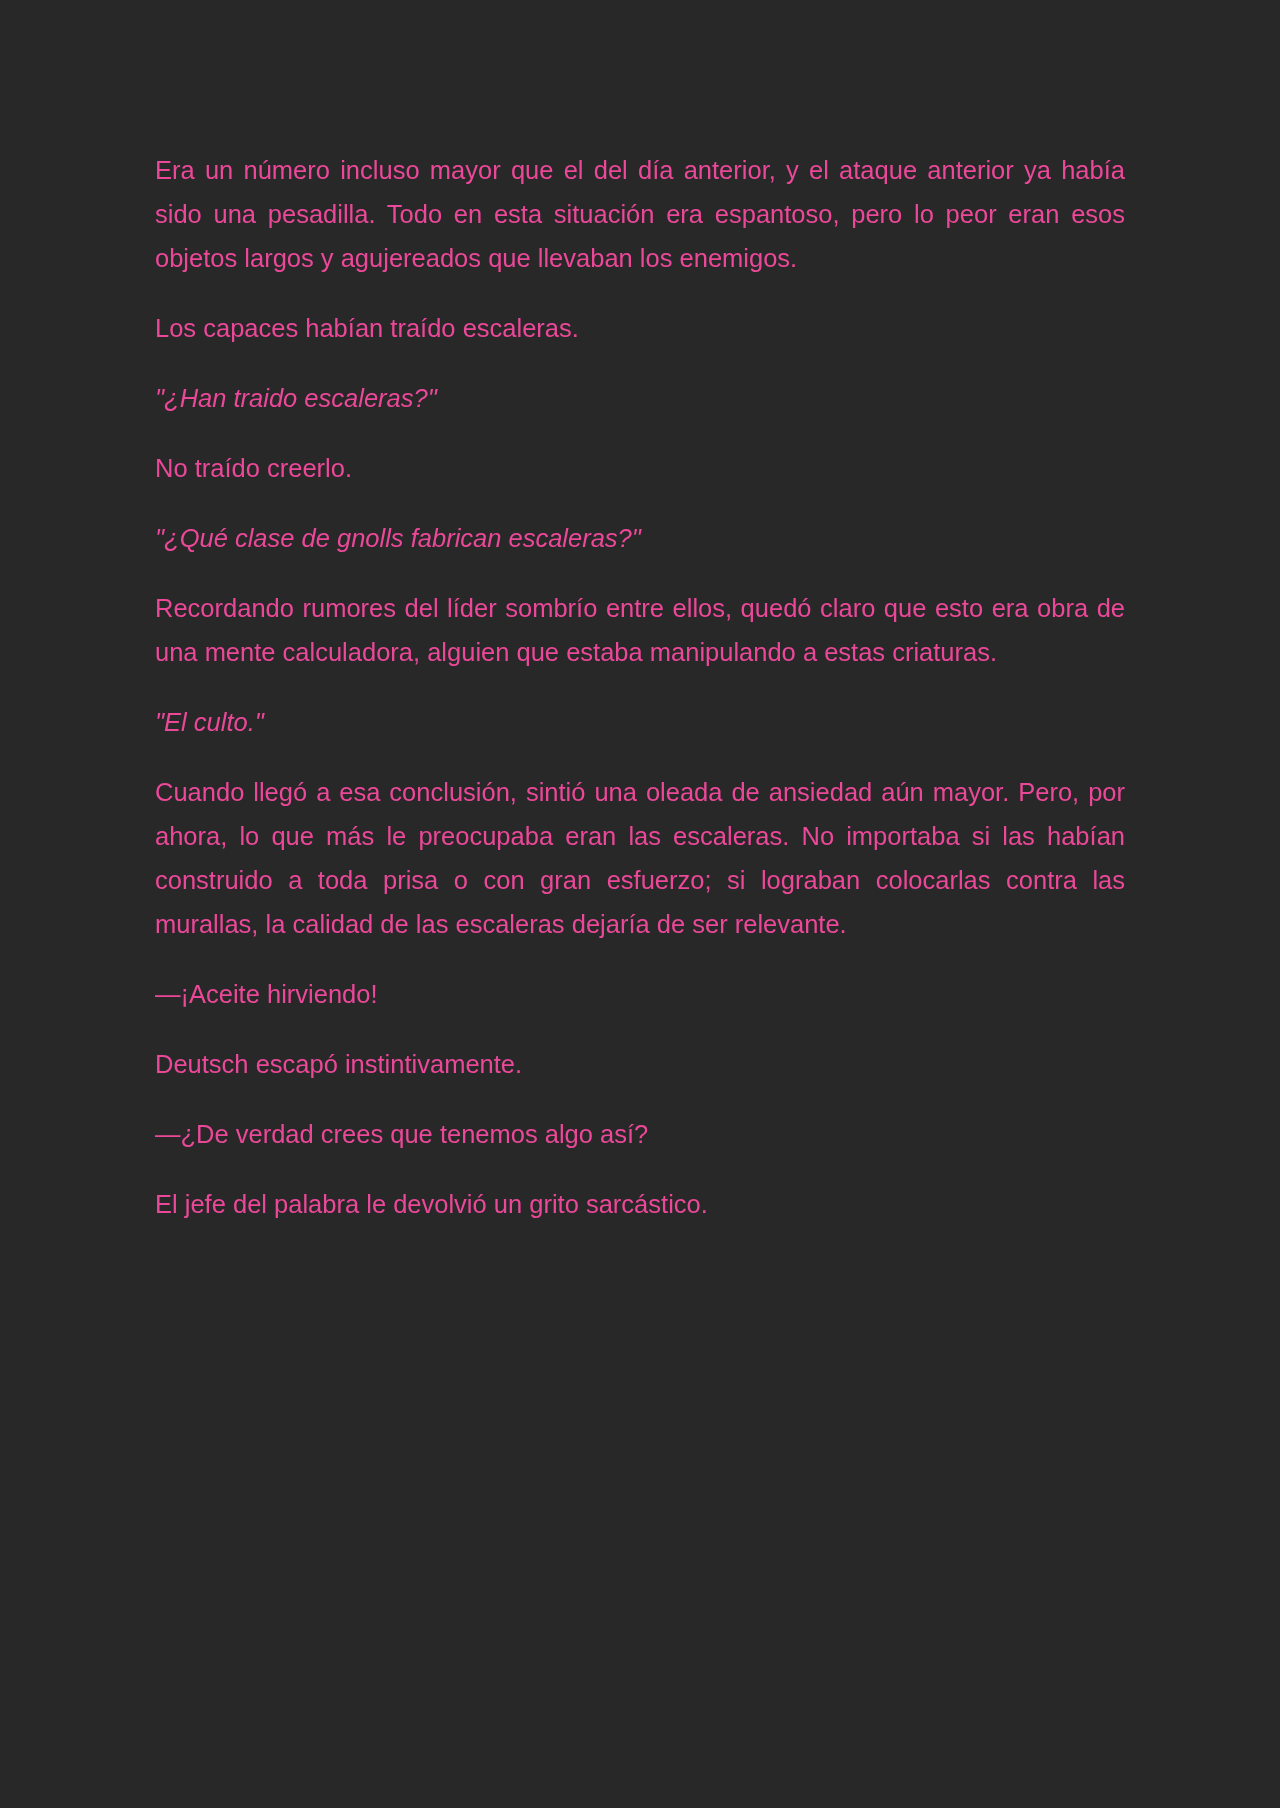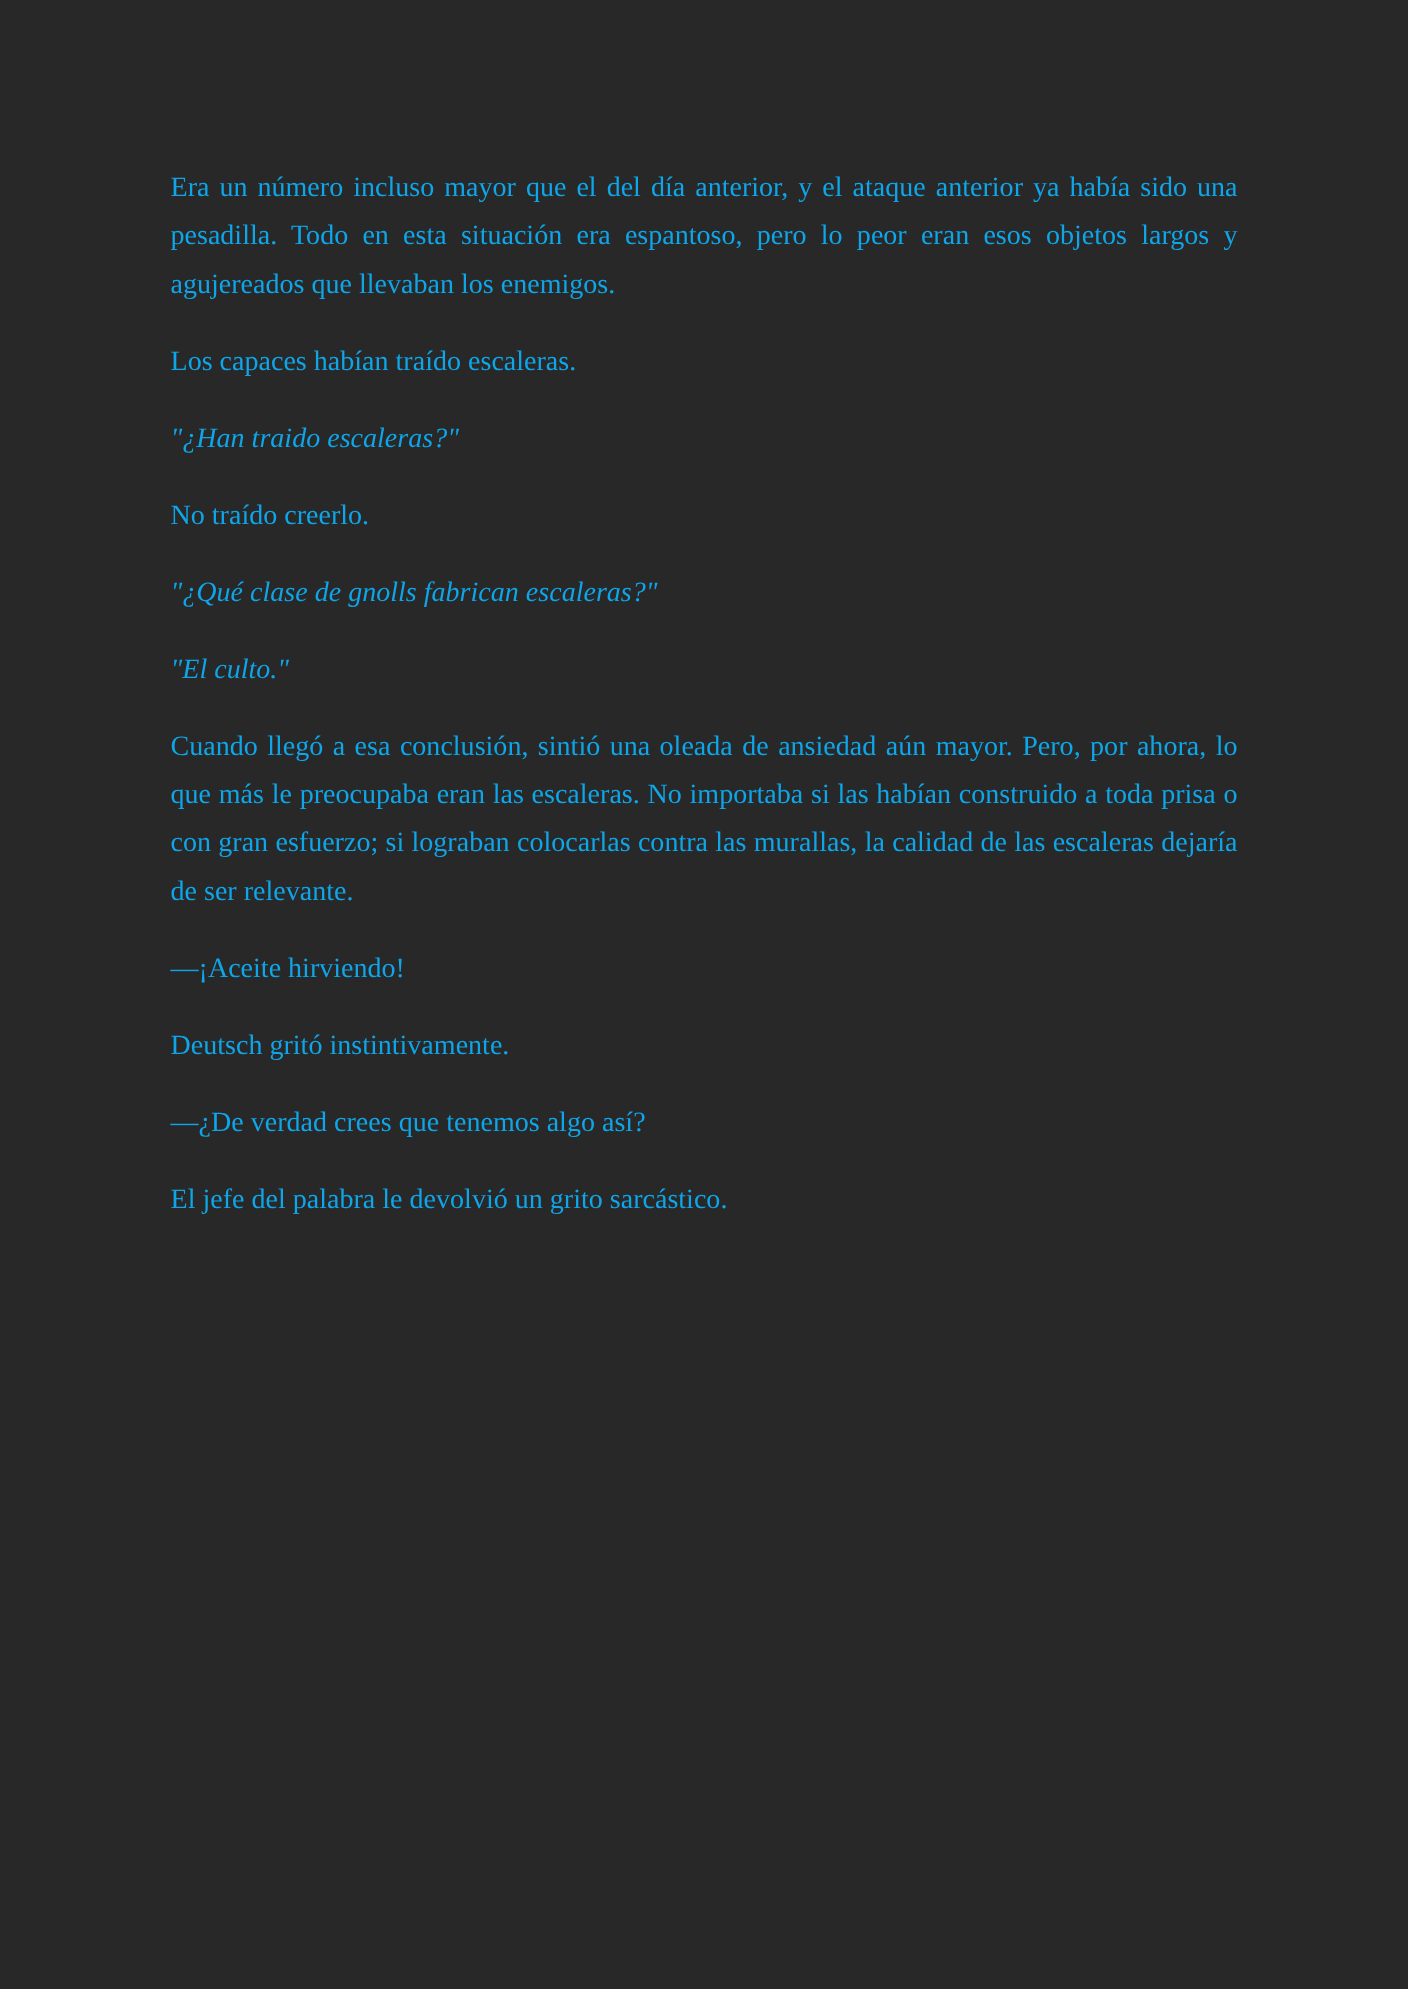--- a/index.html
+++ b/index.html
@@ -10,41 +10,42 @@
     body {
       width: 1280px;
       height: 1808px;
       overflow: hidden;
     }
     .reader {
       position: absolute;
       left: 155px;
       top: 148px;
       width: 970px;
-      color: #0ea5e9;
-      font-family: Liberation Serif, serif;
+      color: #ec4899;
+      font-family: Liberation Sans, sans-serif;
       font-size: 25.5px;
       line-height: 44px;
     }
     .reader p {
       margin: 0 0 26px 0;
       text-align: justify;
     }
     .reader p.thought {
       font-style: italic;
     }
   </style>
 </head>
 <body>
 
 <main class="reader">
   <p>Era un número incluso mayor que el del día anterior, y el ataque anterior ya había sido una pesadilla. Todo en esta situación era espantoso, pero lo peor eran esos objetos largos y agujereados que llevaban los enemigos.</p>
   <p>Los capaces habían traído escaleras.</p>
   <p class="thought">"¿Han traido escaleras?"</p>
   <p>No traído creerlo.</p>
   <p class="thought">"¿Qué clase de gnolls fabrican escaleras?"</p>
+  <p>Recordando rumores del líder sombrío entre ellos, quedó claro que esto era obra de una mente calculadora, alguien que estaba manipulando a estas criaturas.</p>
   <p class="thought">"El culto."</p>
   <p>Cuando llegó a esa conclusión, sintió una oleada de ansiedad aún mayor. Pero, por ahora, lo que más le preocupaba eran las escaleras. No importaba si las habían construido a toda prisa o con gran esfuerzo; si lograban colocarlas contra las murallas, la calidad de las escaleras dejaría de ser relevante.</p>
   <p>—¡Aceite hirviendo!</p>
-  <p>Deutsch gritó instintivamente.</p>
+  <p>Deutsch escapó instintivamente.</p>
   <p>—¿De verdad crees que tenemos algo así?</p>
   <p>El jefe del palabra le devolvió un grito sarcástico.</p>
 </main>
 
 </body></html>

